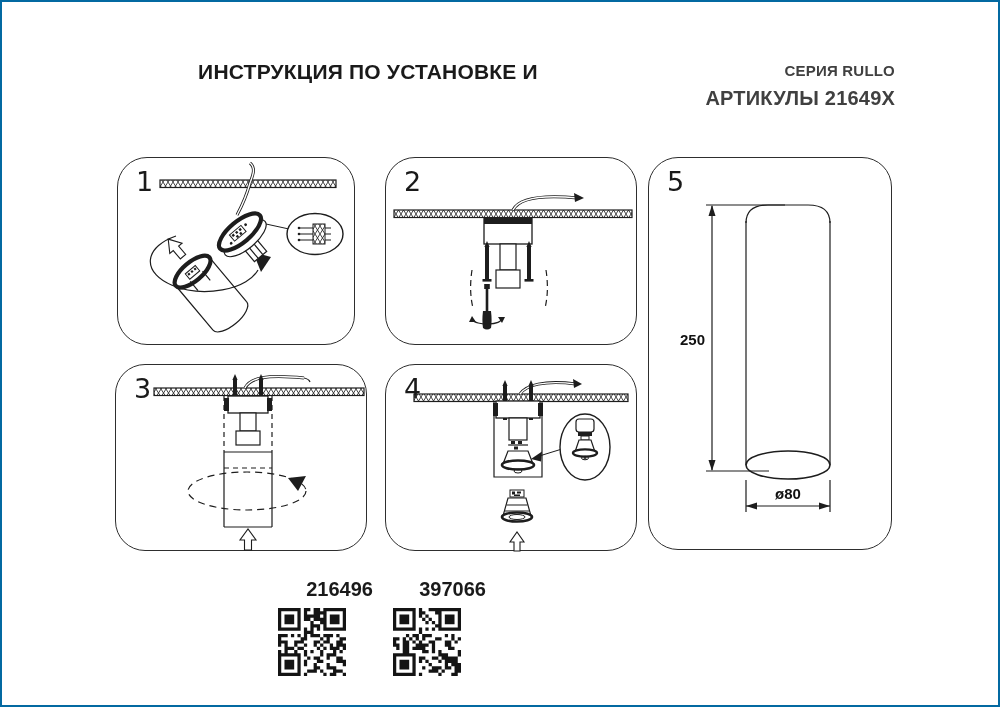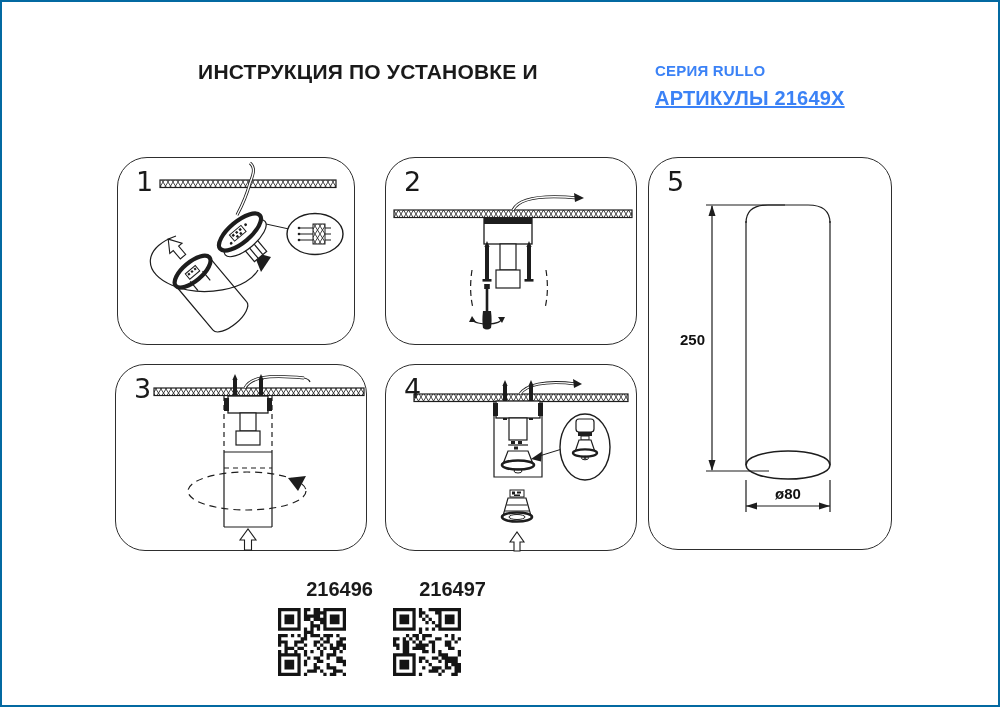--- a/index.html
+++ b/index.html
@@ -5,23 +5,23 @@
   html,body{margin:0;padding:0;background:#fff;}
   .page{
     position:relative;width:1000px;height:707px;background:#fff;
     font-family:"Liberation Sans",sans-serif;color:#111;overflow:hidden;
     border:2px solid #0369a1;box-sizing:border-box;
   }
   .title{
     position:absolute;left:116px;top:55px;width:500px;text-align:center;
     font-size:21px;font-weight:700;line-height:30px;color:#1a1a1a;letter-spacing:.2px;
   }
-  .series-block{position:absolute;left:653px;top:60px;width:240px;text-align:left;color:#3b82f6;}
+  .series-block{position:absolute;left:653px;top:60px;width:240px;text-align:right;color:#404040;}
   .series-line{font-size:15px;font-weight:700;margin-bottom:8px;letter-spacing:.2px;}
-  .articles-line{font-size:20px;font-weight:700;letter-spacing:.2px;text-decoration:underline;}
+  .articles-line{font-size:20px;font-weight:700;letter-spacing:.2px;}
   .panel{
     position:absolute;border:1.6px solid #2e2e2e;border-radius:30px;background:#fff;box-sizing:border-box;
   }
   .panel svg{position:absolute;left:0;top:0;}
   .panel-num{
     position:absolute;left:18px;top:8px;font-size:27px;font-weight:400;color:#1a1a1a;
     font-family:"DejaVu Sans",sans-serif;
   }
   #panel1{left:115px;top:155px;width:238px;height:188px;}
   #panel2{left:383px;top:155px;width:252px;height:188px;}
@@ -276,18 +276,18 @@
         <text x="139" y="341" text-anchor="middle" font-size="15" font-weight="bold">ø80</text>
       </g>
     </svg>
   </div>
 
   <div class="qr-label" style="left:251px;top:576px;">216496</div>
   <div class="qr-box" style="left:276px;top:606px;"><svg width="68" height="68" viewBox="0 0 68 68">
         <path d="M0.00,0.00h3.24v3.24h-3.24zM3.24,0.00h3.24v3.24h-3.24zM6.48,0.00h3.24v3.24h-3.24zM9.71,0.00h3.24v3.24h-3.24zM12.95,0.00h3.24v3.24h-3.24zM16.19,0.00h3.24v3.24h-3.24zM19.43,0.00h3.24v3.24h-3.24zM25.90,0.00h3.24v3.24h-3.24zM29.14,0.00h3.24v3.24h-3.24zM35.62,0.00h3.24v3.24h-3.24zM38.86,0.00h3.24v3.24h-3.24zM45.33,0.00h3.24v3.24h-3.24zM48.57,0.00h3.24v3.24h-3.24zM51.81,0.00h3.24v3.24h-3.24zM55.05,0.00h3.24v3.24h-3.24zM58.29,0.00h3.24v3.24h-3.24zM61.52,0.00h3.24v3.24h-3.24zM64.76,0.00h3.24v3.24h-3.24zM0.00,3.24h3.24v3.24h-3.24zM19.43,3.24h3.24v3.24h-3.24zM25.90,3.24h3.24v3.24h-3.24zM35.62,3.24h3.24v3.24h-3.24zM38.86,3.24h3.24v3.24h-3.24zM42.10,3.24h3.24v3.24h-3.24zM45.33,3.24h3.24v3.24h-3.24zM64.76,3.24h3.24v3.24h-3.24zM0.00,6.48h3.24v3.24h-3.24zM6.48,6.48h3.24v3.24h-3.24zM9.71,6.48h3.24v3.24h-3.24zM12.95,6.48h3.24v3.24h-3.24zM19.43,6.48h3.24v3.24h-3.24zM25.90,6.48h3.24v3.24h-3.24zM29.14,6.48h3.24v3.24h-3.24zM32.38,6.48h3.24v3.24h-3.24zM35.62,6.48h3.24v3.24h-3.24zM38.86,6.48h3.24v3.24h-3.24zM45.33,6.48h3.24v3.24h-3.24zM51.81,6.48h3.24v3.24h-3.24zM55.05,6.48h3.24v3.24h-3.24zM58.29,6.48h3.24v3.24h-3.24zM64.76,6.48h3.24v3.24h-3.24zM0.00,9.71h3.24v3.24h-3.24zM6.48,9.71h3.24v3.24h-3.24zM9.71,9.71h3.24v3.24h-3.24zM12.95,9.71h3.24v3.24h-3.24zM19.43,9.71h3.24v3.24h-3.24zM25.90,9.71h3.24v3.24h-3.24zM29.14,9.71h3.24v3.24h-3.24zM35.62,9.71h3.24v3.24h-3.24zM38.86,9.71h3.24v3.24h-3.24zM42.10,9.71h3.24v3.24h-3.24zM45.33,9.71h3.24v3.24h-3.24zM51.81,9.71h3.24v3.24h-3.24zM55.05,9.71h3.24v3.24h-3.24zM58.29,9.71h3.24v3.24h-3.24zM64.76,9.71h3.24v3.24h-3.24zM0.00,12.95h3.24v3.24h-3.24zM6.48,12.95h3.24v3.24h-3.24zM9.71,12.95h3.24v3.24h-3.24zM12.95,12.95h3.24v3.24h-3.24zM19.43,12.95h3.24v3.24h-3.24zM32.38,12.95h3.24v3.24h-3.24zM42.10,12.95h3.24v3.24h-3.24zM45.33,12.95h3.24v3.24h-3.24zM51.81,12.95h3.24v3.24h-3.24zM55.05,12.95h3.24v3.24h-3.24zM58.29,12.95h3.24v3.24h-3.24zM64.76,12.95h3.24v3.24h-3.24zM0.00,16.19h3.24v3.24h-3.24zM19.43,16.19h3.24v3.24h-3.24zM32.38,16.19h3.24v3.24h-3.24zM35.62,16.19h3.24v3.24h-3.24zM38.86,16.19h3.24v3.24h-3.24zM45.33,16.19h3.24v3.24h-3.24zM64.76,16.19h3.24v3.24h-3.24zM0.00,19.43h3.24v3.24h-3.24zM3.24,19.43h3.24v3.24h-3.24zM6.48,19.43h3.24v3.24h-3.24zM9.71,19.43h3.24v3.24h-3.24zM12.95,19.43h3.24v3.24h-3.24zM16.19,19.43h3.24v3.24h-3.24zM19.43,19.43h3.24v3.24h-3.24zM25.90,19.43h3.24v3.24h-3.24zM32.38,19.43h3.24v3.24h-3.24zM38.86,19.43h3.24v3.24h-3.24zM45.33,19.43h3.24v3.24h-3.24zM48.57,19.43h3.24v3.24h-3.24zM51.81,19.43h3.24v3.24h-3.24zM55.05,19.43h3.24v3.24h-3.24zM58.29,19.43h3.24v3.24h-3.24zM61.52,19.43h3.24v3.24h-3.24zM64.76,19.43h3.24v3.24h-3.24zM25.90,22.67h3.24v3.24h-3.24zM29.14,22.67h3.24v3.24h-3.24zM32.38,22.67h3.24v3.24h-3.24zM0.00,25.90h3.24v3.24h-3.24zM3.24,25.90h3.24v3.24h-3.24zM6.48,25.90h3.24v3.24h-3.24zM12.95,25.90h3.24v3.24h-3.24zM19.43,25.90h3.24v3.24h-3.24zM25.90,25.90h3.24v3.24h-3.24zM32.38,25.90h3.24v3.24h-3.24zM35.62,25.90h3.24v3.24h-3.24zM38.86,25.90h3.24v3.24h-3.24zM45.33,25.90h3.24v3.24h-3.24zM48.57,25.90h3.24v3.24h-3.24zM51.81,25.90h3.24v3.24h-3.24zM58.29,25.90h3.24v3.24h-3.24zM0.00,29.14h3.24v3.24h-3.24zM22.67,29.14h3.24v3.24h-3.24zM25.90,29.14h3.24v3.24h-3.24zM42.10,29.14h3.24v3.24h-3.24zM48.57,29.14h3.24v3.24h-3.24zM61.52,29.14h3.24v3.24h-3.24zM64.76,29.14h3.24v3.24h-3.24zM0.00,32.38h3.24v3.24h-3.24zM3.24,32.38h3.24v3.24h-3.24zM6.48,32.38h3.24v3.24h-3.24zM16.19,32.38h3.24v3.24h-3.24zM19.43,32.38h3.24v3.24h-3.24zM22.67,32.38h3.24v3.24h-3.24zM35.62,32.38h3.24v3.24h-3.24zM38.86,32.38h3.24v3.24h-3.24zM45.33,32.38h3.24v3.24h-3.24zM48.57,32.38h3.24v3.24h-3.24zM58.29,32.38h3.24v3.24h-3.24zM61.52,32.38h3.24v3.24h-3.24zM0.00,35.62h3.24v3.24h-3.24zM6.48,35.62h3.24v3.24h-3.24zM16.19,35.62h3.24v3.24h-3.24zM25.90,35.62h3.24v3.24h-3.24zM35.62,35.62h3.24v3.24h-3.24zM42.10,35.62h3.24v3.24h-3.24zM51.81,35.62h3.24v3.24h-3.24zM58.29,35.62h3.24v3.24h-3.24zM61.52,35.62h3.24v3.24h-3.24zM64.76,35.62h3.24v3.24h-3.24zM6.48,38.86h3.24v3.24h-3.24zM9.71,38.86h3.24v3.24h-3.24zM12.95,38.86h3.24v3.24h-3.24zM19.43,38.86h3.24v3.24h-3.24zM22.67,38.86h3.24v3.24h-3.24zM38.86,38.86h3.24v3.24h-3.24zM45.33,38.86h3.24v3.24h-3.24zM51.81,38.86h3.24v3.24h-3.24zM55.05,38.86h3.24v3.24h-3.24zM58.29,38.86h3.24v3.24h-3.24zM64.76,38.86h3.24v3.24h-3.24zM0.00,42.10h3.24v3.24h-3.24zM6.48,42.10h3.24v3.24h-3.24zM16.19,42.10h3.24v3.24h-3.24zM25.90,42.10h3.24v3.24h-3.24zM32.38,42.10h3.24v3.24h-3.24zM42.10,42.10h3.24v3.24h-3.24zM55.05,42.10h3.24v3.24h-3.24zM61.52,42.10h3.24v3.24h-3.24zM0.00,45.33h3.24v3.24h-3.24zM3.24,45.33h3.24v3.24h-3.24zM6.48,45.33h3.24v3.24h-3.24zM9.71,45.33h3.24v3.24h-3.24zM12.95,45.33h3.24v3.24h-3.24zM16.19,45.33h3.24v3.24h-3.24zM19.43,45.33h3.24v3.24h-3.24zM25.90,45.33h3.24v3.24h-3.24zM42.10,45.33h3.24v3.24h-3.24zM48.57,45.33h3.24v3.24h-3.24zM51.81,45.33h3.24v3.24h-3.24zM55.05,45.33h3.24v3.24h-3.24zM0.00,48.57h3.24v3.24h-3.24zM19.43,48.57h3.24v3.24h-3.24zM29.14,48.57h3.24v3.24h-3.24zM35.62,48.57h3.24v3.24h-3.24zM38.86,48.57h3.24v3.24h-3.24zM48.57,48.57h3.24v3.24h-3.24zM58.29,48.57h3.24v3.24h-3.24zM61.52,48.57h3.24v3.24h-3.24zM0.00,51.81h3.24v3.24h-3.24zM6.48,51.81h3.24v3.24h-3.24zM9.71,51.81h3.24v3.24h-3.24zM12.95,51.81h3.24v3.24h-3.24zM19.43,51.81h3.24v3.24h-3.24zM25.90,51.81h3.24v3.24h-3.24zM38.86,51.81h3.24v3.24h-3.24zM42.10,51.81h3.24v3.24h-3.24zM58.29,51.81h3.24v3.24h-3.24zM61.52,51.81h3.24v3.24h-3.24zM64.76,51.81h3.24v3.24h-3.24zM0.00,55.05h3.24v3.24h-3.24zM6.48,55.05h3.24v3.24h-3.24zM9.71,55.05h3.24v3.24h-3.24zM12.95,55.05h3.24v3.24h-3.24zM19.43,55.05h3.24v3.24h-3.24zM25.90,55.05h3.24v3.24h-3.24zM35.62,55.05h3.24v3.24h-3.24zM48.57,55.05h3.24v3.24h-3.24zM64.76,55.05h3.24v3.24h-3.24zM0.00,58.29h3.24v3.24h-3.24zM6.48,58.29h3.24v3.24h-3.24zM9.71,58.29h3.24v3.24h-3.24zM12.95,58.29h3.24v3.24h-3.24zM19.43,58.29h3.24v3.24h-3.24zM35.62,58.29h3.24v3.24h-3.24zM38.86,58.29h3.24v3.24h-3.24zM48.57,58.29h3.24v3.24h-3.24zM51.81,58.29h3.24v3.24h-3.24zM55.05,58.29h3.24v3.24h-3.24zM0.00,61.52h3.24v3.24h-3.24zM19.43,61.52h3.24v3.24h-3.24zM29.14,61.52h3.24v3.24h-3.24zM32.38,61.52h3.24v3.24h-3.24zM35.62,61.52h3.24v3.24h-3.24zM42.10,61.52h3.24v3.24h-3.24zM55.05,61.52h3.24v3.24h-3.24zM58.29,61.52h3.24v3.24h-3.24zM61.52,61.52h3.24v3.24h-3.24zM0.00,64.76h3.24v3.24h-3.24zM3.24,64.76h3.24v3.24h-3.24zM6.48,64.76h3.24v3.24h-3.24zM9.71,64.76h3.24v3.24h-3.24zM12.95,64.76h3.24v3.24h-3.24zM16.19,64.76h3.24v3.24h-3.24zM19.43,64.76h3.24v3.24h-3.24zM25.90,64.76h3.24v3.24h-3.24zM45.33,64.76h3.24v3.24h-3.24zM51.81,64.76h3.24v3.24h-3.24zM55.05,64.76h3.24v3.24h-3.24zM64.76,64.76h3.24v3.24h-3.24z" fill="#141414"></path>
       </svg></div>
 
-  <div class="qr-label" style="left:364px;top:576px;">216497</div>
+  <div class="qr-label" style="left:364px;top:576px;">397066</div>
   <div class="qr-box" style="left:391px;top:606px;"><svg width="68" height="68" viewBox="0 0 68 68">
         <path d="M0.00,0.00h3.24v3.24h-3.24zM3.24,0.00h3.24v3.24h-3.24zM6.48,0.00h3.24v3.24h-3.24zM9.71,0.00h3.24v3.24h-3.24zM12.95,0.00h3.24v3.24h-3.24zM16.19,0.00h3.24v3.24h-3.24zM19.43,0.00h3.24v3.24h-3.24zM25.90,0.00h3.24v3.24h-3.24zM35.62,0.00h3.24v3.24h-3.24zM38.86,0.00h3.24v3.24h-3.24zM42.10,0.00h3.24v3.24h-3.24zM45.33,0.00h3.24v3.24h-3.24zM48.57,0.00h3.24v3.24h-3.24zM51.81,0.00h3.24v3.24h-3.24zM55.05,0.00h3.24v3.24h-3.24zM58.29,0.00h3.24v3.24h-3.24zM61.52,0.00h3.24v3.24h-3.24zM64.76,0.00h3.24v3.24h-3.24zM0.00,3.24h3.24v3.24h-3.24zM19.43,3.24h3.24v3.24h-3.24zM25.90,3.24h3.24v3.24h-3.24zM29.14,3.24h3.24v3.24h-3.24zM42.10,3.24h3.24v3.24h-3.24zM45.33,3.24h3.24v3.24h-3.24zM64.76,3.24h3.24v3.24h-3.24zM0.00,6.48h3.24v3.24h-3.24zM6.48,6.48h3.24v3.24h-3.24zM9.71,6.48h3.24v3.24h-3.24zM12.95,6.48h3.24v3.24h-3.24zM19.43,6.48h3.24v3.24h-3.24zM25.90,6.48h3.24v3.24h-3.24zM32.38,6.48h3.24v3.24h-3.24zM45.33,6.48h3.24v3.24h-3.24zM51.81,6.48h3.24v3.24h-3.24zM55.05,6.48h3.24v3.24h-3.24zM58.29,6.48h3.24v3.24h-3.24zM64.76,6.48h3.24v3.24h-3.24zM0.00,9.71h3.24v3.24h-3.24zM6.48,9.71h3.24v3.24h-3.24zM9.71,9.71h3.24v3.24h-3.24zM12.95,9.71h3.24v3.24h-3.24zM19.43,9.71h3.24v3.24h-3.24zM29.14,9.71h3.24v3.24h-3.24zM35.62,9.71h3.24v3.24h-3.24zM45.33,9.71h3.24v3.24h-3.24zM51.81,9.71h3.24v3.24h-3.24zM55.05,9.71h3.24v3.24h-3.24zM58.29,9.71h3.24v3.24h-3.24zM64.76,9.71h3.24v3.24h-3.24zM0.00,12.95h3.24v3.24h-3.24zM6.48,12.95h3.24v3.24h-3.24zM9.71,12.95h3.24v3.24h-3.24zM12.95,12.95h3.24v3.24h-3.24zM19.43,12.95h3.24v3.24h-3.24zM32.38,12.95h3.24v3.24h-3.24zM38.86,12.95h3.24v3.24h-3.24zM45.33,12.95h3.24v3.24h-3.24zM51.81,12.95h3.24v3.24h-3.24zM55.05,12.95h3.24v3.24h-3.24zM58.29,12.95h3.24v3.24h-3.24zM64.76,12.95h3.24v3.24h-3.24zM0.00,16.19h3.24v3.24h-3.24zM19.43,16.19h3.24v3.24h-3.24zM42.10,16.19h3.24v3.24h-3.24zM45.33,16.19h3.24v3.24h-3.24zM64.76,16.19h3.24v3.24h-3.24zM0.00,19.43h3.24v3.24h-3.24zM3.24,19.43h3.24v3.24h-3.24zM6.48,19.43h3.24v3.24h-3.24zM9.71,19.43h3.24v3.24h-3.24zM12.95,19.43h3.24v3.24h-3.24zM16.19,19.43h3.24v3.24h-3.24zM19.43,19.43h3.24v3.24h-3.24zM25.90,19.43h3.24v3.24h-3.24zM32.38,19.43h3.24v3.24h-3.24zM38.86,19.43h3.24v3.24h-3.24zM45.33,19.43h3.24v3.24h-3.24zM48.57,19.43h3.24v3.24h-3.24zM51.81,19.43h3.24v3.24h-3.24zM55.05,19.43h3.24v3.24h-3.24zM58.29,19.43h3.24v3.24h-3.24zM61.52,19.43h3.24v3.24h-3.24zM64.76,19.43h3.24v3.24h-3.24zM25.90,22.67h3.24v3.24h-3.24zM12.95,25.90h3.24v3.24h-3.24zM19.43,25.90h3.24v3.24h-3.24zM22.67,25.90h3.24v3.24h-3.24zM29.14,25.90h3.24v3.24h-3.24zM32.38,25.90h3.24v3.24h-3.24zM35.62,25.90h3.24v3.24h-3.24zM51.81,25.90h3.24v3.24h-3.24zM58.29,25.90h3.24v3.24h-3.24zM0.00,29.14h3.24v3.24h-3.24zM3.24,29.14h3.24v3.24h-3.24zM9.71,29.14h3.24v3.24h-3.24zM16.19,29.14h3.24v3.24h-3.24zM22.67,29.14h3.24v3.24h-3.24zM29.14,29.14h3.24v3.24h-3.24zM42.10,29.14h3.24v3.24h-3.24zM45.33,29.14h3.24v3.24h-3.24zM58.29,29.14h3.24v3.24h-3.24zM64.76,29.14h3.24v3.24h-3.24zM0.00,32.38h3.24v3.24h-3.24zM9.71,32.38h3.24v3.24h-3.24zM12.95,32.38h3.24v3.24h-3.24zM19.43,32.38h3.24v3.24h-3.24zM25.90,32.38h3.24v3.24h-3.24zM35.62,32.38h3.24v3.24h-3.24zM38.86,32.38h3.24v3.24h-3.24zM51.81,32.38h3.24v3.24h-3.24zM55.05,32.38h3.24v3.24h-3.24zM61.52,32.38h3.24v3.24h-3.24zM0.00,35.62h3.24v3.24h-3.24zM3.24,35.62h3.24v3.24h-3.24zM9.71,35.62h3.24v3.24h-3.24zM12.95,35.62h3.24v3.24h-3.24zM22.67,35.62h3.24v3.24h-3.24zM25.90,35.62h3.24v3.24h-3.24zM29.14,35.62h3.24v3.24h-3.24zM32.38,35.62h3.24v3.24h-3.24zM38.86,35.62h3.24v3.24h-3.24zM51.81,35.62h3.24v3.24h-3.24zM55.05,35.62h3.24v3.24h-3.24zM3.24,38.86h3.24v3.24h-3.24zM9.71,38.86h3.24v3.24h-3.24zM12.95,38.86h3.24v3.24h-3.24zM19.43,38.86h3.24v3.24h-3.24zM22.67,38.86h3.24v3.24h-3.24zM25.90,38.86h3.24v3.24h-3.24zM29.14,38.86h3.24v3.24h-3.24zM38.86,38.86h3.24v3.24h-3.24zM55.05,38.86h3.24v3.24h-3.24zM58.29,38.86h3.24v3.24h-3.24zM9.71,42.10h3.24v3.24h-3.24zM12.95,42.10h3.24v3.24h-3.24zM29.14,42.10h3.24v3.24h-3.24zM32.38,42.10h3.24v3.24h-3.24zM38.86,42.10h3.24v3.24h-3.24zM45.33,42.10h3.24v3.24h-3.24zM64.76,42.10h3.24v3.24h-3.24zM0.00,45.33h3.24v3.24h-3.24zM3.24,45.33h3.24v3.24h-3.24zM6.48,45.33h3.24v3.24h-3.24zM9.71,45.33h3.24v3.24h-3.24zM12.95,45.33h3.24v3.24h-3.24zM16.19,45.33h3.24v3.24h-3.24zM19.43,45.33h3.24v3.24h-3.24zM45.33,45.33h3.24v3.24h-3.24zM48.57,45.33h3.24v3.24h-3.24zM51.81,45.33h3.24v3.24h-3.24zM64.76,45.33h3.24v3.24h-3.24zM0.00,48.57h3.24v3.24h-3.24zM19.43,48.57h3.24v3.24h-3.24zM25.90,48.57h3.24v3.24h-3.24zM29.14,48.57h3.24v3.24h-3.24zM38.86,48.57h3.24v3.24h-3.24zM42.10,48.57h3.24v3.24h-3.24zM48.57,48.57h3.24v3.24h-3.24zM51.81,48.57h3.24v3.24h-3.24zM55.05,48.57h3.24v3.24h-3.24zM58.29,48.57h3.24v3.24h-3.24zM61.52,48.57h3.24v3.24h-3.24zM0.00,51.81h3.24v3.24h-3.24zM6.48,51.81h3.24v3.24h-3.24zM9.71,51.81h3.24v3.24h-3.24zM12.95,51.81h3.24v3.24h-3.24zM19.43,51.81h3.24v3.24h-3.24zM25.90,51.81h3.24v3.24h-3.24zM32.38,51.81h3.24v3.24h-3.24zM45.33,51.81h3.24v3.24h-3.24zM51.81,51.81h3.24v3.24h-3.24zM55.05,51.81h3.24v3.24h-3.24zM58.29,51.81h3.24v3.24h-3.24zM61.52,51.81h3.24v3.24h-3.24zM0.00,55.05h3.24v3.24h-3.24zM6.48,55.05h3.24v3.24h-3.24zM9.71,55.05h3.24v3.24h-3.24zM12.95,55.05h3.24v3.24h-3.24zM19.43,55.05h3.24v3.24h-3.24zM35.62,55.05h3.24v3.24h-3.24zM51.81,55.05h3.24v3.24h-3.24zM58.29,55.05h3.24v3.24h-3.24zM61.52,55.05h3.24v3.24h-3.24zM64.76,55.05h3.24v3.24h-3.24zM0.00,58.29h3.24v3.24h-3.24zM6.48,58.29h3.24v3.24h-3.24zM9.71,58.29h3.24v3.24h-3.24zM12.95,58.29h3.24v3.24h-3.24zM19.43,58.29h3.24v3.24h-3.24zM29.14,58.29h3.24v3.24h-3.24zM38.86,58.29h3.24v3.24h-3.24zM42.10,58.29h3.24v3.24h-3.24zM45.33,58.29h3.24v3.24h-3.24zM51.81,58.29h3.24v3.24h-3.24zM55.05,58.29h3.24v3.24h-3.24zM61.52,58.29h3.24v3.24h-3.24zM64.76,58.29h3.24v3.24h-3.24zM0.00,61.52h3.24v3.24h-3.24zM19.43,61.52h3.24v3.24h-3.24zM35.62,61.52h3.24v3.24h-3.24zM38.86,61.52h3.24v3.24h-3.24zM42.10,61.52h3.24v3.24h-3.24zM48.57,61.52h3.24v3.24h-3.24zM61.52,61.52h3.24v3.24h-3.24zM64.76,61.52h3.24v3.24h-3.24zM0.00,64.76h3.24v3.24h-3.24zM3.24,64.76h3.24v3.24h-3.24zM6.48,64.76h3.24v3.24h-3.24zM9.71,64.76h3.24v3.24h-3.24zM12.95,64.76h3.24v3.24h-3.24zM16.19,64.76h3.24v3.24h-3.24zM19.43,64.76h3.24v3.24h-3.24zM25.90,64.76h3.24v3.24h-3.24zM45.33,64.76h3.24v3.24h-3.24zM58.29,64.76h3.24v3.24h-3.24zM61.52,64.76h3.24v3.24h-3.24z" fill="#141414"></path>
       </svg></div>
 
 </div>
 
 </body></html>

